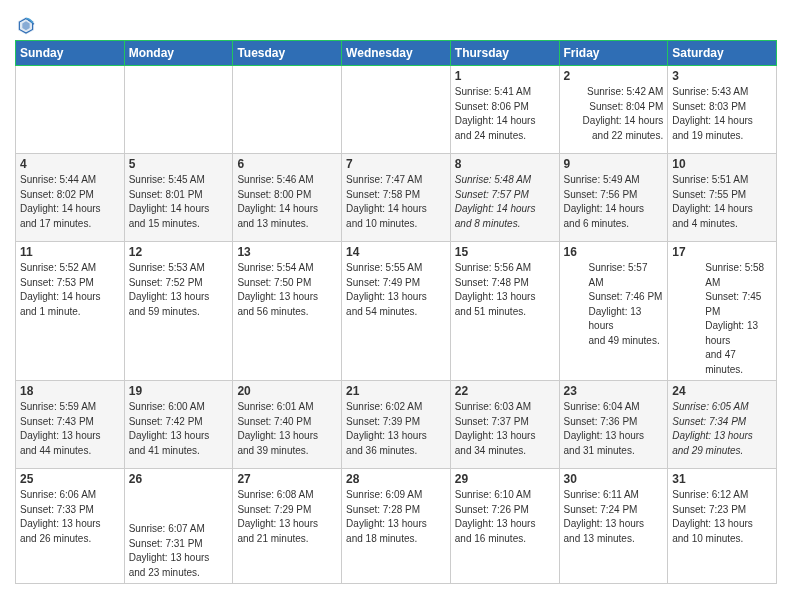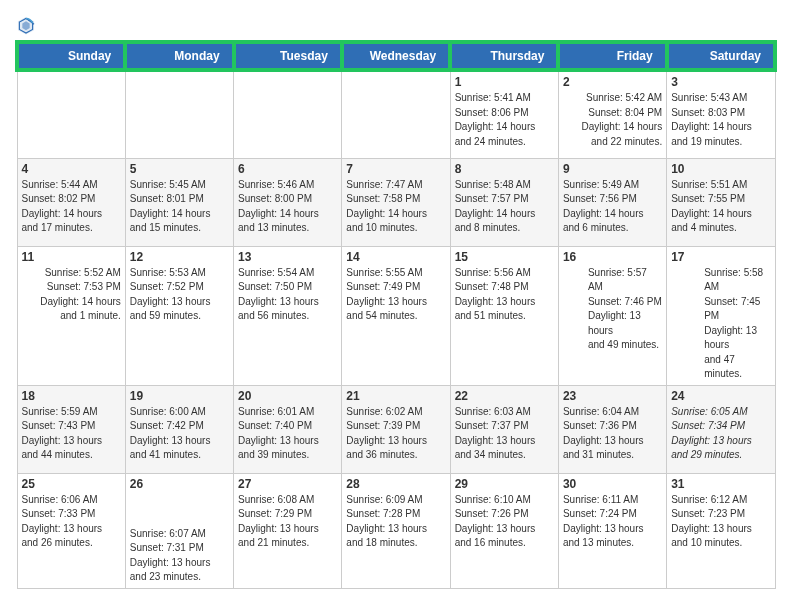--- a/index.html
+++ b/index.html
@@ -61,23 +61,23 @@
     table {
       width: 100%;
       border-collapse: collapse;
       table-layout: fixed;
     }
     thead tr th {
       background-color: #2f6eb5;
       color: #fff;
       font-size: 12px;
       font-weight: bold;
-      padding: 5px 12px;
-      text-align: right;
-      border: 4px solid #22c55e;
+      padding: 5px 4px;
+      text-align: left;
+      border: 1px solid #22c55e;
     }
     tbody tr td {
       vertical-align: top;
       border: 1px solid #ccc;
       padding: 3px 4px;
       font-size: 9.5px;
       color: #222;
       height: 88px;
       background: #fff;
     }
@@ -188,21 +188,21 @@
           </td>
           <td>
             <span class="day-num">7</span>
             <div class="cell-text" style="white-space: pre-line;">Sunrise: 7:47 AM
 Sunset: 7:58 PM
 Daylight: 14 hours
 and 10 minutes.</div>
           </td>
           <td>
             <span class="day-num">8</span>
-            <div class="cell-text" style="white-space: pre-line;">Sunrise: 5:48 AM
+            <div class="cell-text" style="white-space: pre-line; font-style: italic;">Sunrise: 5:48 AM
 Sunset: 7:57 PM
 Daylight: 14 hours
 and 8 minutes.</div>
           </td>
           <td>
             <span class="day-num">9</span>
             <div class="cell-text" style="white-space: pre-line;">Sunrise: 5:49 AM
 Sunset: 7:56 PM
 Daylight: 14 hours
 and 6 minutes.</div>
@@ -211,21 +211,21 @@
             <span class="day-num">10</span>
             <div class="cell-text" style="white-space: pre-line;">Sunrise: 5:51 AM
 Sunset: 7:55 PM
 Daylight: 14 hours
 and 4 minutes.</div>
           </td>
         </tr>
         <tr>
           <td>
             <span class="day-num">11</span>
-            <div class="cell-text" style="white-space: pre-line; text-align: right;">Sunrise: 5:52 AM
+            <div class="cell-text" style="white-space: pre-line;">Sunrise: 5:52 AM
 Sunset: 7:53 PM
 Daylight: 14 hours
 and 1 minute.</div>
           </td>
           <td>
             <span class="day-num">12</span>
             <div class="cell-text" style="white-space: pre-line;">Sunrise: 5:53 AM
 Sunset: 7:52 PM
 Daylight: 13 hours
 and 59 minutes.</div>

